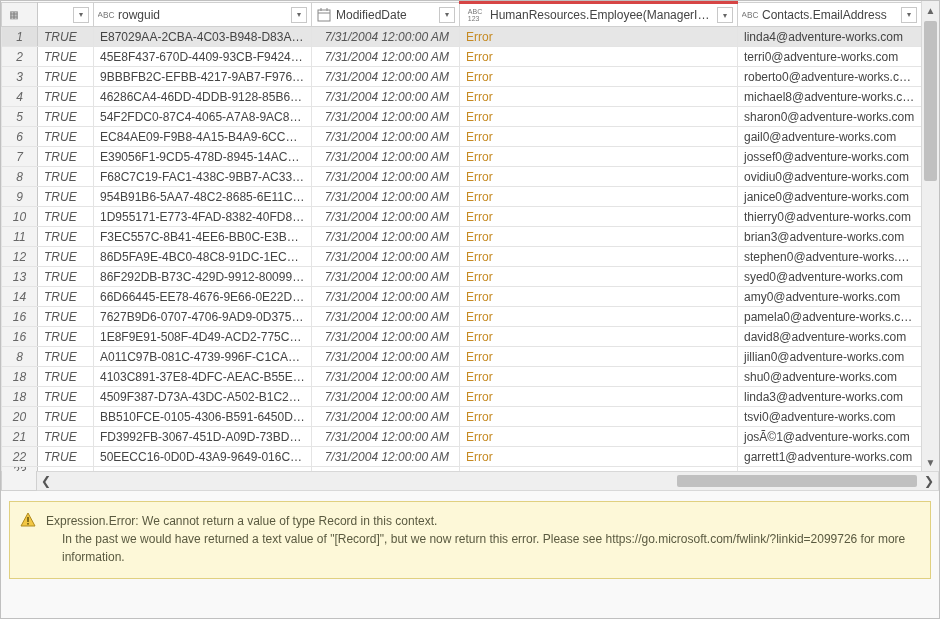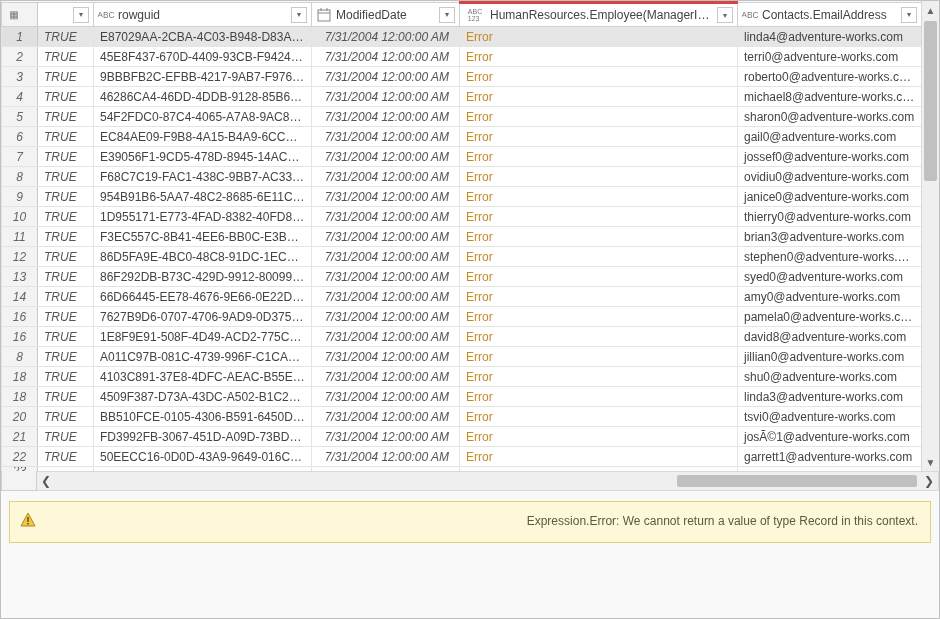--- a/index.html
+++ b/index.html
@@ -156,21 +156,20 @@
 
   .error-panel {
     margin: 10px 8px 4px 8px;
     border: 1px solid #e0d080;
     background: #fdf8d8;
     padding: 10px 12px 12px 36px;
     position: relative;
     color: #5a5a40;
     line-height: 1.5;
     font-size: 12px;
-    text-align: right;
   }
   .error-panel .warn-icon {
     position: absolute; left: 10px; top: 10px;
     width: 16px; height: 16px;
   }
   .error-panel .warn-icon svg { width:16px; height:16px; display:block; }
   .error-panel .line1 { }
   .error-panel .line2 { }
   .error-panel .line3 { margin-left: 16px; }
 
@@ -458,15 +457,16 @@
 
   <div class="error-panel">
     <span class="warn-icon">
       <svg viewBox="0 0 16 16">
           <polygon points="8,1 15,14 1,14" fill="#f2c744" stroke="#b08a1e" stroke-width="1"></polygon>
           <rect x="7.2" y="5" width="1.6" height="5" fill="#6b5a10"></rect>
           <rect x="7.2" y="11" width="1.6" height="1.6" fill="#6b5a10"></rect>
         </svg>
     </span>
     <div class="line1">Expression.Error: We cannot return a value of type Record in this context.</div>
+    <div class="line3">In the past we would have returned a text value of "[Record]", but we now return this error. Please see https://go.microsoft.com/fwlink/?linkid=2099726 for more information.</div>
   </div>
 
 </div>
 
 </body></html>

